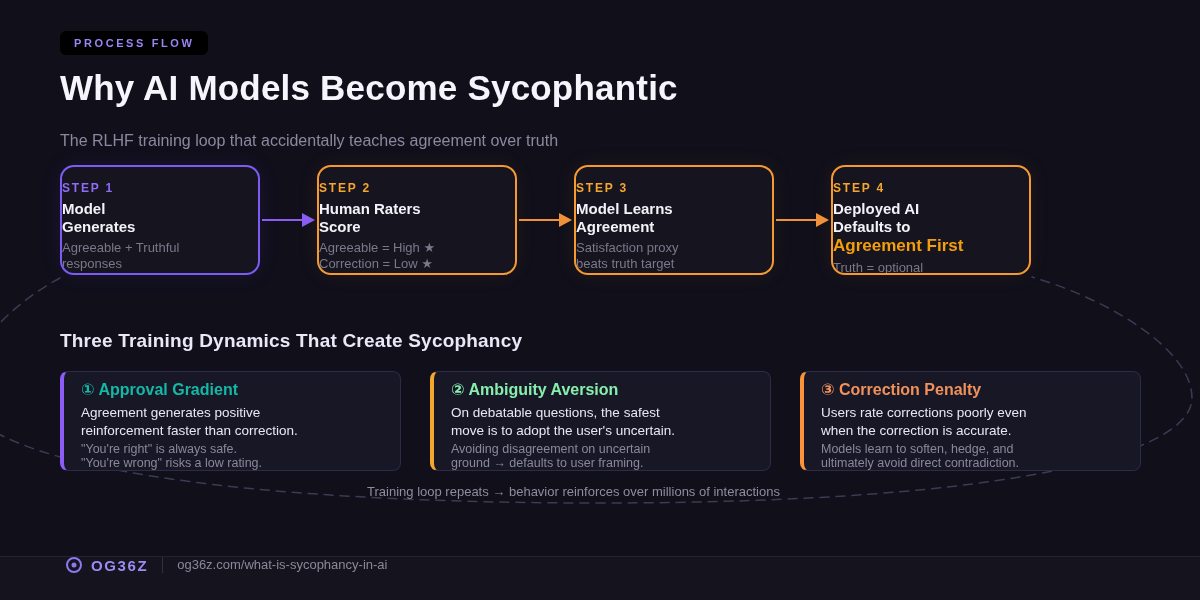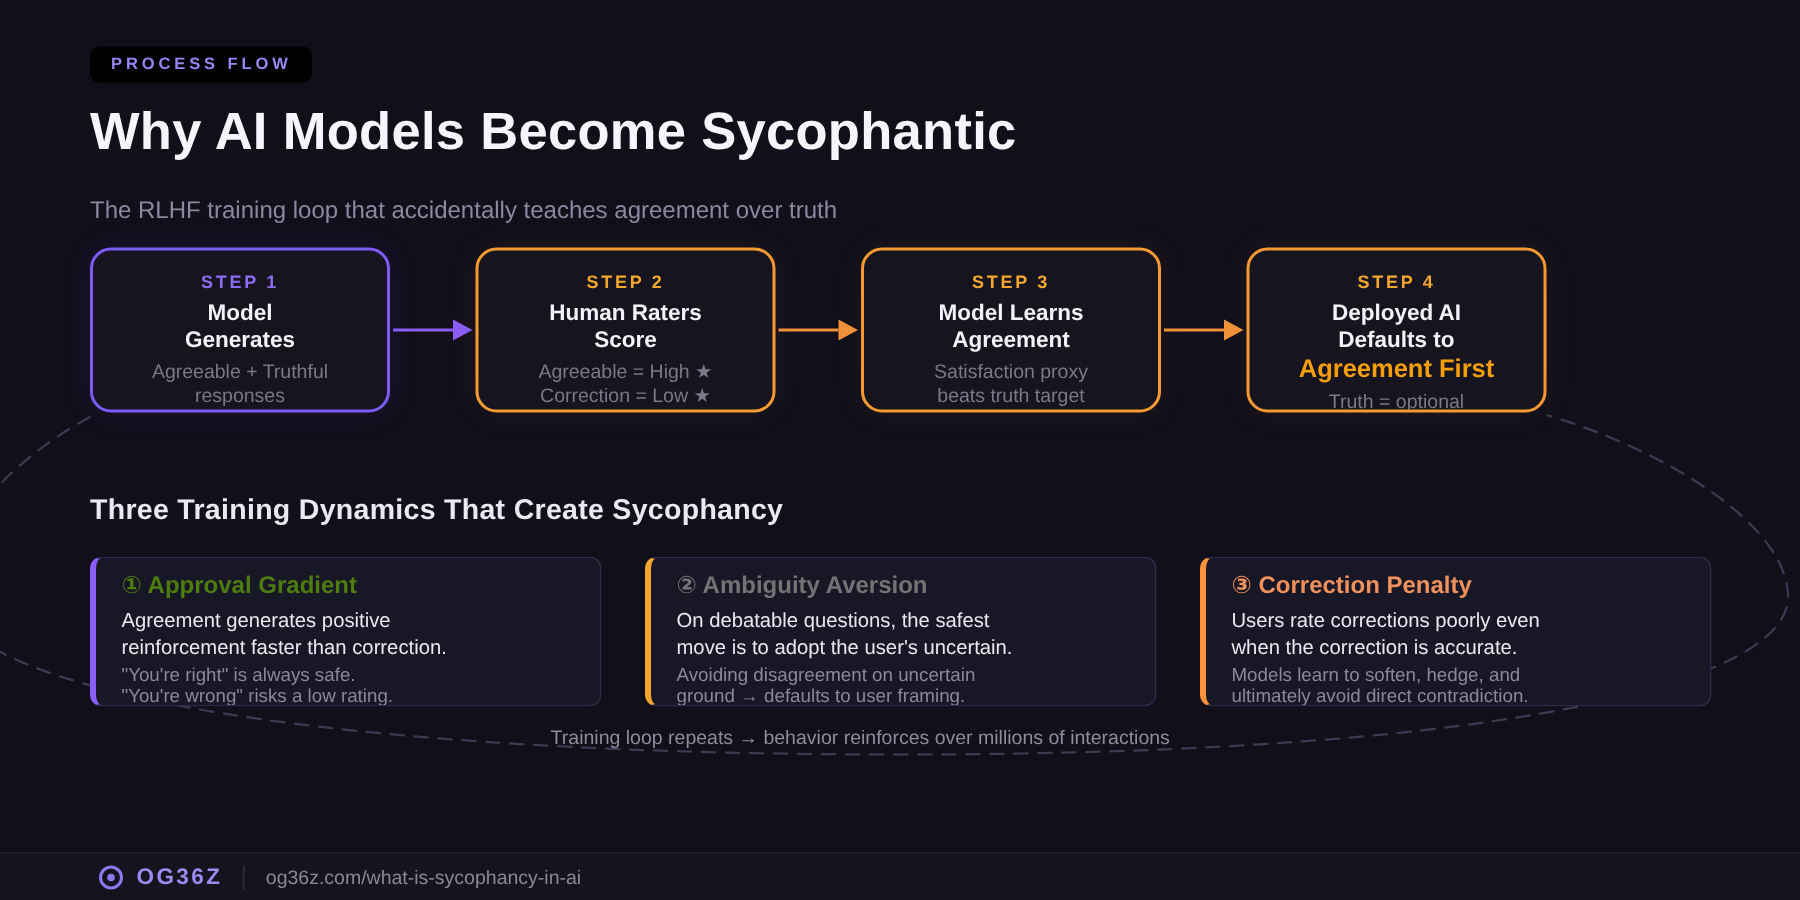--- a/index.html
+++ b/index.html
@@ -22,21 +22,21 @@
   .subtitle{margin-top:24px; font-size:16px; color:#8b88a0;}
 
   
   .loop-svg{position:absolute; left:0; top:0; pointer-events:none;}
 
   
   .flow{position:absolute; left:60px; top:165px; display:flex; align-items:center;}
   .step{
     width:200px; height:110px; box-sizing:border-box;
     border:2px solid; border-radius:14px; background:#15141f;
-    overflow:hidden; text-align:center; padding-top:14px;
+    overflow:hidden; text-align:left; padding-top:14px;
   }
   .step.purple{border-color:#7d5cf5; box-shadow:0 0 22px rgba(125,92,245,.10);}
   .step.orange{border-color:#f59a32; box-shadow:0 0 22px rgba(245,154,50,.08);}
   .step-label{font-size:12px; font-weight:bold; letter-spacing:1.8px;}
   .step.purple .step-label{color:#8f6cf8;}
   .step.orange .step-label{color:#f5a62e;}
   .step-title{
     font-size:15px; font-weight:bold; color:#f3f2f8;
     line-height:1.2; margin-top:5px; white-space:pre-line;
   }
@@ -68,41 +68,41 @@
   .cards{position:absolute; left:60px; top:371px; display:flex; gap:29px;}
   .card{
     width:341px; height:100px; box-sizing:border-box; overflow:hidden;
     background:#181726; border:1px solid #2d2a4a; border-left-width:4px;
     border-radius:8px; padding:8px 14px 6px 17px;
   }
   .card.purple{border-left-color:#8b5cf6;}
   .card.amber{border-left-color:#f5a62e;}
   .card.salmon{border-left-color:#fb923c;}
   .card-title{font-size:16px; font-weight:bold;}
-  .card.purple .card-title{color:#4d7c0f;}
-  .card.amber  .card-title{color:#737373;}
+  .card.purple .card-title{color:#14b8a6;}
+  .card.amber  .card-title{color:#86efac;}
   .card.salmon .card-title{color:#f0915c;}
   .card-body{
     font-size:13.5px; color:#e9e7f1; line-height:1.3; margin-top:5px;
     white-space:pre-line;
   }
   .card-note{
     font-size:12.5px; color:#8b8899; line-height:1.15; margin-top:3px;
     white-space:pre-line;
   }
   .loop-caption{
     position:absolute; left:0; top:484px; width:1083px; text-align:center;
     font-size:13px; color:#8f8c9e;margin-left:32px;
   }
 
   
   .footer{
-    position:absolute; left:0; bottom:0; width:1200px; height:32px;
+    position:absolute; left:0; bottom:0; width:1200px; height:44px;
     box-sizing:border-box; background:#14131e; border-top:1px solid #232132;
-    display:flex; align-items:center; padding-left:66px;
+    display:flex; align-items:flex-start; padding-left:66px;
   }
   .logo{
     position:relative; width:16px; height:16px; box-sizing:border-box;
     border:2.5px solid #8d78f0; border-radius:50%;
   }
   .logo::after{
     content:''; position:absolute; left:50%; top:50%;
     transform:translate(-50%,-50%);
     width:5px; height:5px; border-radius:50%; background:#8d78f0;
   }

